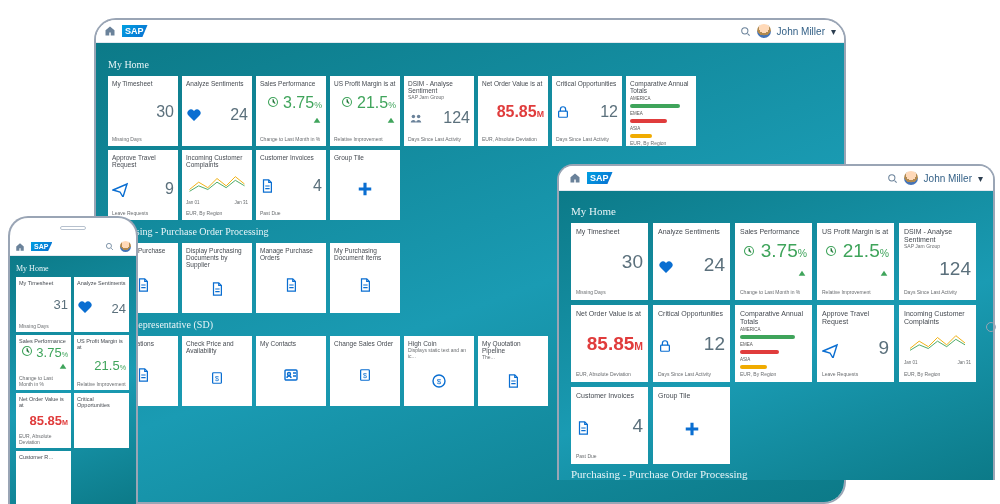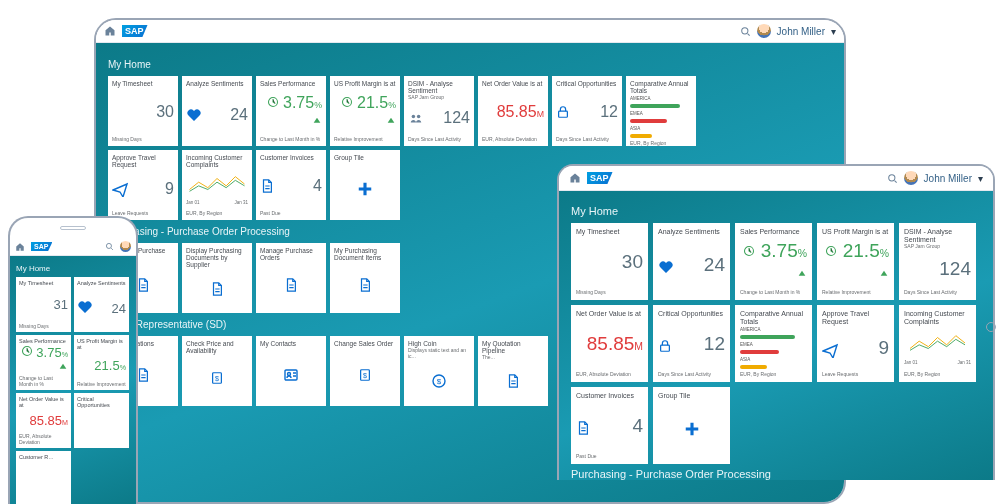--- a/index.html
+++ b/index.html
@@ -42,33 +42,33 @@
     border-bottom:1px solid #e5e9ef;background:#fff;flex-shrink:0;
   }
   .shell-left{display:flex;gap:6px;align-items:center;}
   .shell-right{display:flex;gap:6px;align-items:center;}
   .home-ic{width:12px;height:12px;}
   .sap-logo{background:linear-gradient(135deg,#00a0e1,#0a6ed1);color:#fff;font-weight:700;font-size:9px;padding:1px 4px 1px 3px;clip-path:polygon(0 0,100% 0,80% 100%,0 100%);}
   .search-ic,.chev-ic{width:11px;height:11px;}
   .avatar{width:14px;height:14px;border-radius:50%;background:radial-gradient(circle at 50% 30%,#ffd9b8 0,#ffd9b8 40%,#b0894f 41%,#b0894f 60%,#4574b7 61%);}
   .user-name{color:#346187;}
   .launchpad{flex:1;overflow:hidden;background:linear-gradient(160deg,var(--bg1),var(--bg2) 55%,var(--bg1));padding:10px 12px;}
-  .group-title{color:#e8f4f7;font-size:10px;margin:6px 0 6px 0;}
+  .group-title{color:#e8f4f7;font-size:10px;margin:6px 0 6px 0;font-family:Liberation Serif, serif;}
   .tiles{display:flex;flex-wrap:wrap;gap:4px;}
   .tile{
     width:70px;height:70px;background:var(--tile);
     display:flex;flex-direction:column;justify-content:space-between;
     padding:4px;font-size:6px;color:var(--grey);position:relative;
     cursor:pointer;
   }
   .tile .t-title{color:#454a51;font-size:6.5px;line-height:1.1;}
   .tile .t-sub{font-size:5px;}
   .tile .t-num{font-size:16px;font-weight:300;color:#5b707c;text-align:right;}
   .tile .t-foot{font-size:5px;display:flex;justify-content:space-between;align-items:flex-end;}
-  .t-num.green{color:var(--green);} .t-num.red{color:var(--red);}
+  .t-num.green{color:var(--green);} .t-num.red{color:var(--red);font-weight:bold;}
   .spark{width:100%;height:22px;}
   .bars{display:flex;flex-direction:column;gap:3px;padding:2px 0;}
   .bars .bar{height:4px;border-radius:2px;}
   .badge{display:flex;justify-content:center;align-items:center;height:40px;color:var(--sap-blue);}
 
   
   .tablet .launchpad{padding:10px 12px;}
   .tablet .group-title{font-size:11px;margin:4px 0 6px;}
   .tablet .tiles{gap:5px;}
   .tablet .tile{width:77px;height:77px;padding:5px;font-size:6px;}

